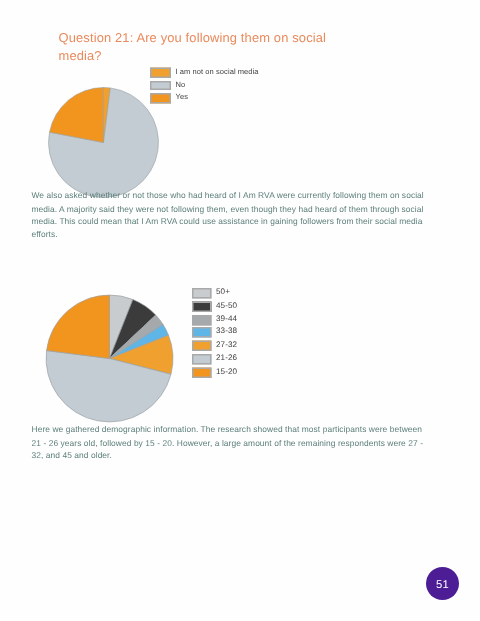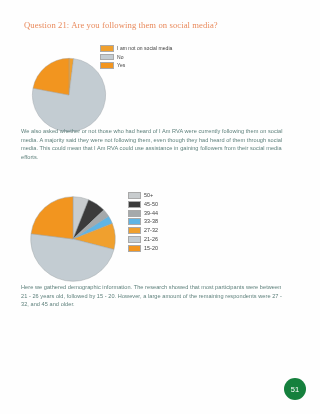--- a/index.html
+++ b/index.html
@@ -16,21 +16,21 @@
   }
   
   .q-title{
     position:absolute;
     color:#e98a5c;
     font-size:8.6px;
     line-height:11.5px;
     letter-spacing:.1px;
     width:200px;
   }
-  #q21-title{left:24px;top:20px;font-family:Liberation Serif, serif;}
+  #q21-title{left:39px;top:20px;}
   #q22-title{left:21px;top:170px;}
 
   
   .body-text{
     position:absolute;
     color:#5c7f7a;
     font-size:5.6px;
     line-height:8.6px;
     width:262px;
     letter-spacing:.05px;
@@ -70,21 +70,21 @@
     line-height:7px;
   }
   #legend2 .legend-label{font-size:5.4px;}
 
   
   .page-badge{
     position:absolute;
     right:14px;bottom:14px;
     width:22px;height:22px;
     border-radius:50%;
-    background:#15803d;
+    background:#4c1d95;
     color:#ffffff;
     font-size:7.5px;
     display:flex;align-items:center;justify-content:center;
     letter-spacing:.2px;
   }
 </style>
 </head>
 <body>
 
 <div class="page">

